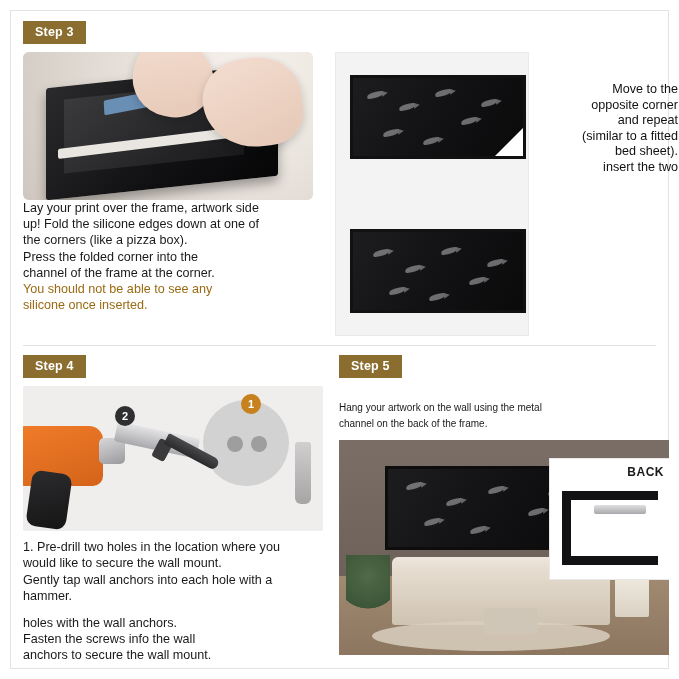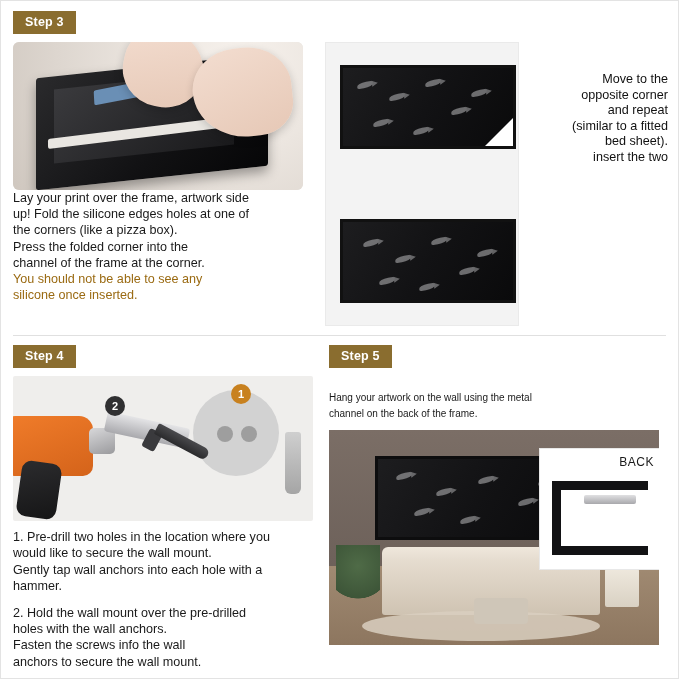--- a/index.html
+++ b/index.html
@@ -12,20 +12,21 @@
     height: 679px;
     font-family: "Liberation Sans", sans-serif;
     color: #1a1a1a;
     overflow: hidden;
   }
   .page {
     position: relative;
     width: 679px;
     height: 679px;
     box-sizing: border-box;
+    padding: 10px;
   }
   .frame {
     position: relative;
     width: 100%;
     height: 100%;
     box-sizing: border-box;
     border: 1px solid #e3e3e3;
     background: #fff;
     padding: 10px 12px;
   }
@@ -333,21 +334,21 @@
     position: absolute;
     right: -6px; top: 18px;
     width: 124px; height: 120px;
     background: #ffffff;
     border: 1px solid #e8e8e8;
   }
   .back-label {
     position: absolute;
     top: 6px; right: 10px;
     font-size: 12px;
-    font-weight: normal;
+    font-weight: bold;
     letter-spacing: .5px;
     text-align: right;
   }
   .back-frame {
     position: absolute;
     left: 12px; top: 32px;
     width: 96px; height: 74px;
     border-left: 9px solid #121214;
     border-bottom: 9px solid #121214;
     border-top: 9px solid #121214;
@@ -380,21 +381,21 @@
             <div class="frame-black"></div>
             <div class="frame-inner"></div>
             <div class="frame-white-edge"></div>
             <div class="blue-tab"></div>
             <div class="hand hand-a"></div>
             <div class="hand hand-b"></div>
           </div>
 
           <div class="s3-caption">
             <div>Lay your print over the frame, artwork side</div>
-            <div>up! Fold the silicone edges holes at one of</div>
+            <div>up! Fold the silicone edges down at one of</div>
             <div>the corners (like a pizza box).</div>
             <div>Press the folded corner into the</div>
             <div>channel of the frame at the corner.</div>
             <div class="warn">You should not be able to see any</div>
             <div class="warn">silicone once inserted.</div>
           </div>
         </div>
 
         <div class="s3-mid">
           <div class="art s3-art1">
@@ -449,21 +450,20 @@
         <div class="callout callout-1">1</div>
         <div class="callout callout-2">2</div>
       </div>
 
       <div class="s4-text">
         <div>1. Pre-drill two holes in the location where you</div>
         <div>would like to secure the wall mount.</div>
         <div>Gently tap wall anchors into each hole with a</div>
         <div>hammer.</div>
         <div style="height:10px;"></div>
-        <div>2. Hold the wall mount over the pre-drilled</div>
         <div>holes with the wall anchors.</div>
         <div>Fasten the screws info the wall</div>
         <div>anchors to secure the wall mount.</div>
       </div>
     </div>
 
     <div class="section" id="step5">
       <div class="step-badge">Step 5</div>
 
       <div class="s5-text">

